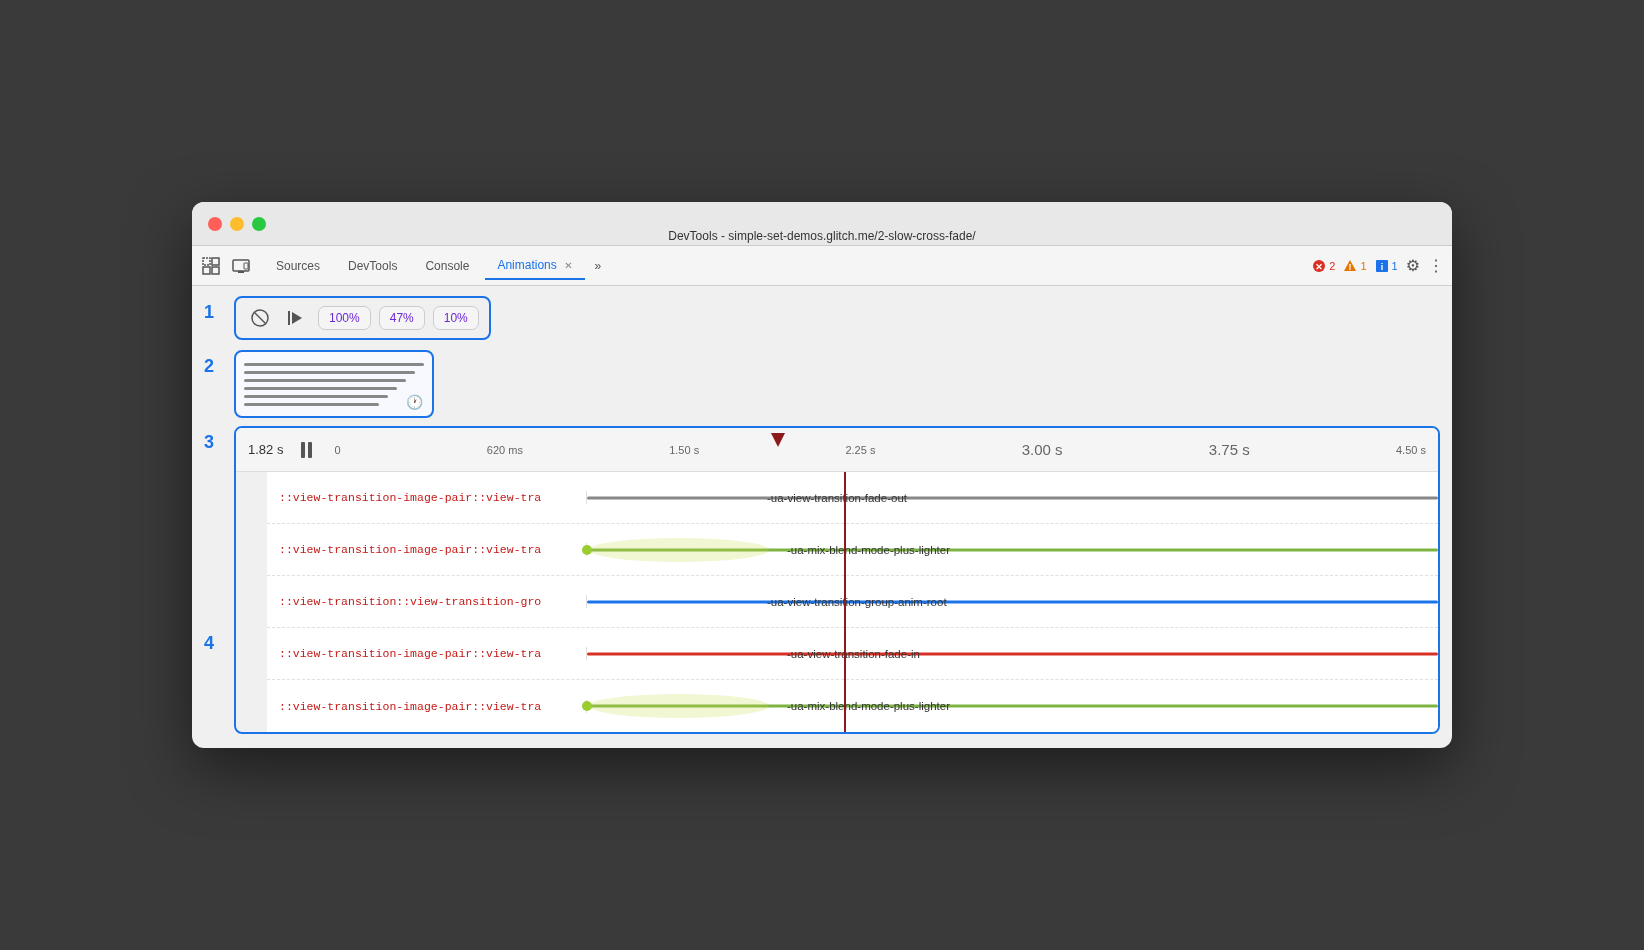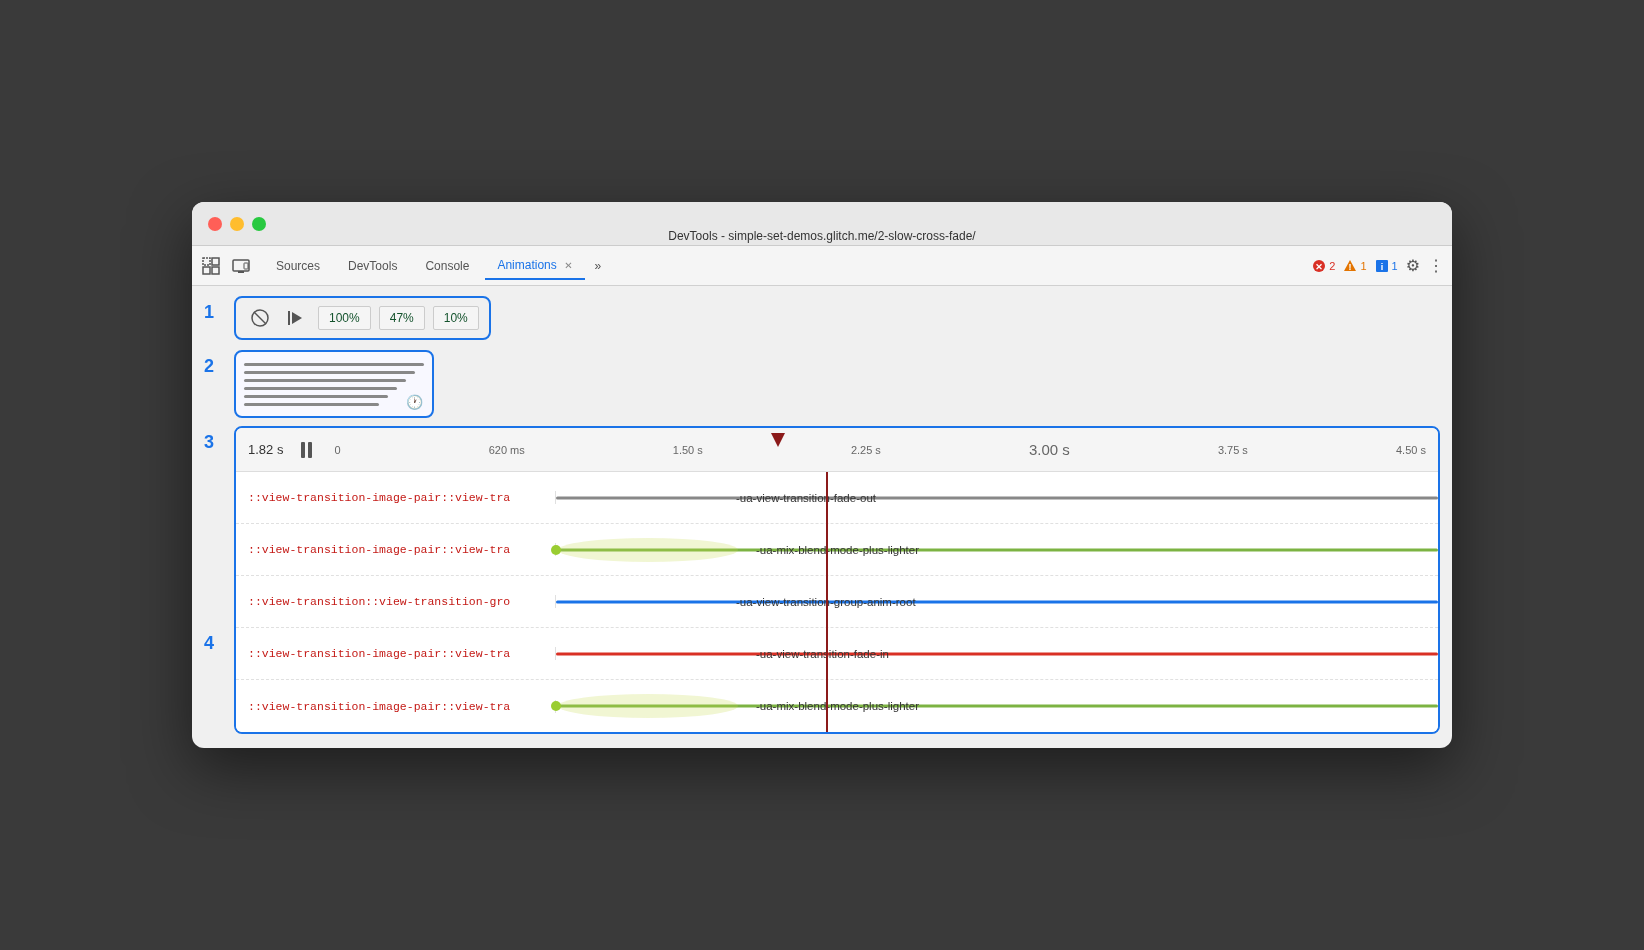--- a/index.html
+++ b/index.html
@@ -129,24 +129,24 @@
       align-items: center;
       justify-content: center;
       border-radius: 4px;
       font-size: 16px;
       color: #555;
     }
     .speed-btn {
       padding: 4px 10px;
       border: 1px solid #ccc;
       background: #f5f5f5;
-      border-radius: 2px;
+      border-radius: 7px;
       font-size: 12px;
       cursor: pointer;
-      color: #14532d;
+      color: #6d28d9;
     }
     .controls-box {
       border: 2px solid #1a73e8;
       border-radius: 6px;
       padding: 6px 10px;
       display: inline-flex;
       align-items: center;
       gap: 8px;
     }
     .anim-preview-box {
@@ -230,20 +230,21 @@
       height: 44px;
       padding: 0 12px;
       background: #f5f5f5;
       border-bottom: 1px solid #ddd;
       gap: 10px;
     }
 
     
     .tracks-area {
       background: #fff;
+      margin-left: 31px;
     }
   </style>
 </head>
 <body>
 
 <div class="devtools-window">
 
   <div class="title-bar">
     <div class="traffic-lights">
       <div class="traffic-light tl-red"></div>
@@ -363,21 +364,21 @@
             <div style="width:4px;height:16px;background:#555;border-radius:1px;"></div>
             <div style="width:4px;height:16px;background:#555;border-radius:1px;"></div>
           </div>
 
           <div style="display:flex;flex:1;justify-content:space-between;align-items:center;position:relative;">
             <span style="font-size:11px;color:#666;">0</span>
             <span style="font-size:11px;color:#666;">620 ms</span>
             <span style="font-size:11px;color:#666;">1.50 s</span>
             <span style="font-size:11px;color:#666;text-align:right;">2.25 s</span>
             <span style="font-size:15px;color:#666;">3.00 s</span>
-            <span style="font-size:11px;color:#666;">3.75 s</span>
+            <span style="font-size:15px;color:#666;">3.75 s</span>
             <span style="font-size:11px;color:#666;">4.50 s</span>
 
             <div style="position:absolute;left:40%;top:-8px;">
               <div style="width:0;height:0;border-left:7px solid transparent;border-right:7px solid transparent;border-top:14px solid #8b1a1a;"></div>
             </div>
           </div>
         </div>
 
         <div class="tracks-area" style="position:relative;">
 

